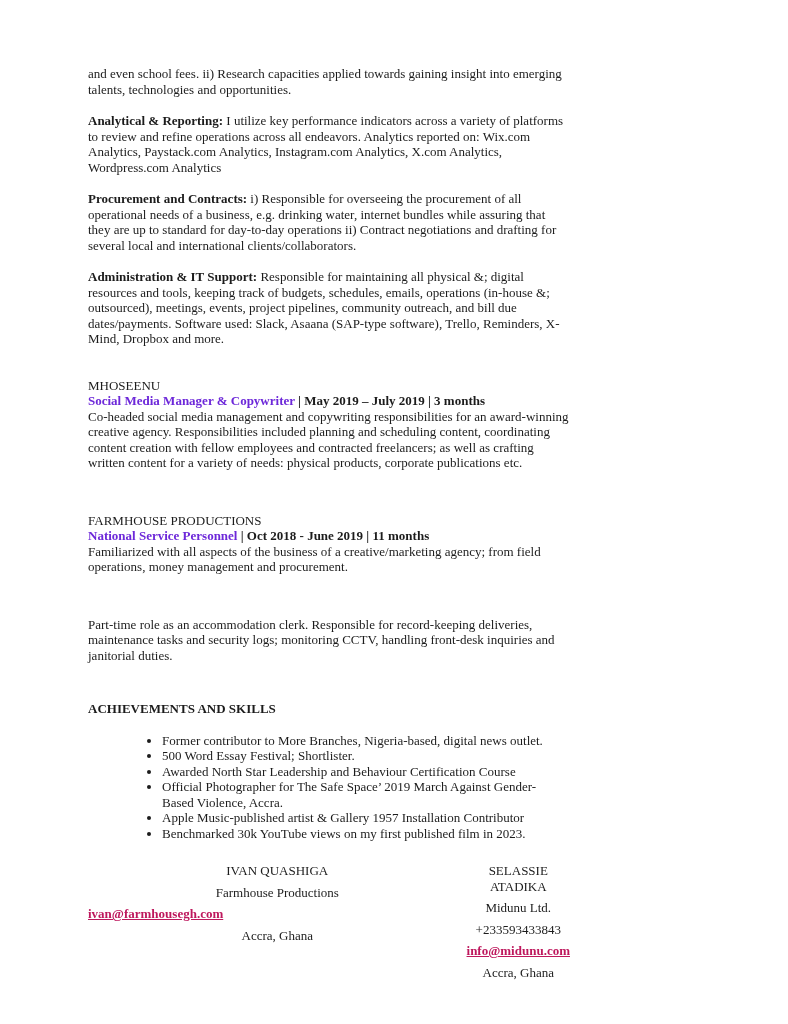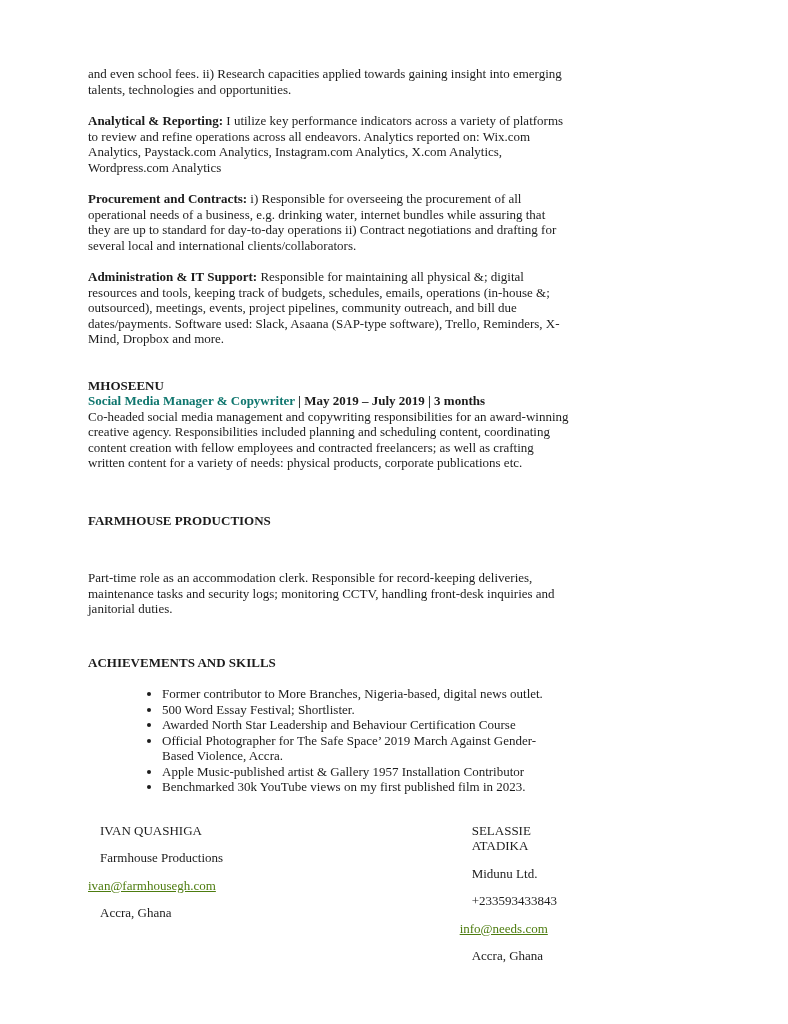--- a/index.html
+++ b/index.html
@@ -29,24 +29,24 @@
   .para .lead {
     font-weight: bold;
   }
   .job {
     margin: 0 0 31px 0;
   }
   .job-first {
     margin-top: 31px;
   }
   .company {
-    font-weight: bold;
+    font-weight: normal;
   }
   .job-title {
-    color: #0f766e;
+    color: #6d28d9;
     font-weight: bold;
   }
   .job-meta {
     font-weight: bold;
     white-space: pre-wrap;
   }
   .desc {
     max-width: 600px;
   }
   .section-heading {
@@ -66,28 +66,30 @@
     font-weight: bold;
     margin: 40px 0 15px 0;
   }
   .refs-row {
     display: flex;
   }
   .ref-col-left {
     width: 480px;
   }
   .ref-line {
-    margin: 12px;
+    margin: 6px;
+    text-align: center;
   }
   a.email-link {
-    color: #4d7c0f;
+    color: #be185d;
     text-decoration: underline;
     display: block;
     width: max-content;
     cursor: pointer;
+    font-weight: bold;
   }
   .comp-narrow {
     max-width: 608px;
   }
 </style>
 </head>
 <body>
 
 <div class="page">
 
@@ -100,20 +102,22 @@
   <p class="para comp-narrow"><span class="lead">Administration &amp; IT Support:</span><span> Responsible for maintaining all physical &amp;; digital resources and tools, keeping track of budgets, schedules, emails, operations (in-house &amp;; outsourced), meetings, events, project pipelines, community outreach, and bill due dates/payments. Software used: Slack, Asaana (SAP-type software), Trello, Reminders, X-Mind, Dropbox and more.</span></p>
 
   <div class="job job-first">
     <div class="company">MHOSEENU</div>
     <div><span class="job-title">Social Media Manager &amp; Copywriter</span><span class="job-meta"> | May 2019 – July 2019 | 3 months</span></div>
     <div class="desc">Co-headed social media management and copywriting responsibilities for an award-winning creative agency. Responsibilities included planning and scheduling content, coordinating content creation with fellow employees and contracted freelancers; as well as crafting written content for a variety of needs: physical products, corporate publications etc.</div>
   </div>
 
   <div class="job" style="margin-top:42px;">
     <div class="company">FARMHOUSE PRODUCTIONS</div>
+    <div><span class="job-title">National Service Personnel</span><span class="job-meta"> | Oct 2018 - June 2019 | 11 months</span></div>
+    <div class="desc">Familiarized with all aspects of the business of a creative/marketing agency; from field operations, money management and procurement.</div>
   </div>
 
   <div class="job" style="margin-top:42px;">
     <div class="desc">Part-time role as an accommodation clerk. Responsible for record-keeping deliveries, maintenance tasks and security logs; monitoring CCTV, handling front-desk inquiries and janitorial duties.</div>
   </div>
 
   <div class="section-heading" style="margin-top:38px;">ACHIEVEMENTS AND SKILLS</div>
 
   <ul class="ach-list">
     <li>Former contributor to More Branches, Nigeria-based, digital news outlet.</li>
@@ -129,18 +133,18 @@
     <div class="ref-col-left">
       <div class="ref-line">IVAN QUASHIGA</div>
       <div class="ref-line">Farmhouse Productions</div>
       <a class="email-link" href="#">ivan@farmhousegh.com</a>
       <div class="ref-line">Accra, Ghana</div>
     </div>
     <div class="ref-col-right">
       <div class="ref-line">SELASSIE ATADIKA</div>
       <div class="ref-line">Midunu Ltd.</div>
       <div class="ref-line">+233593433843</div>
-      <a class="email-link" href="#">info@needs.com</a>
+      <a class="email-link" href="#">info@midunu.com</a>
       <div class="ref-line">Accra, Ghana</div>
     </div>
   </div>
 
 </div>
 
 </body></html>

